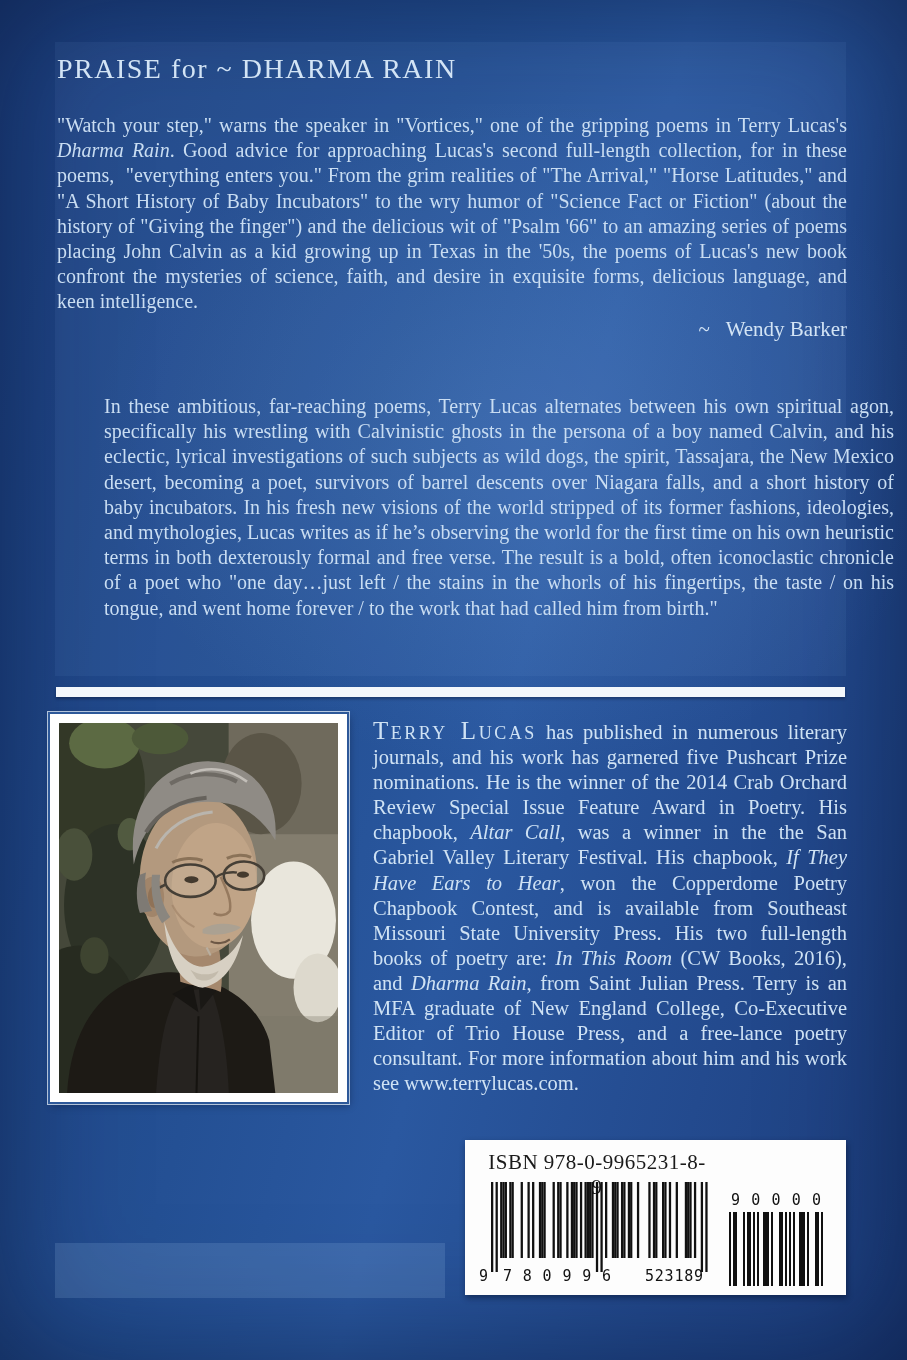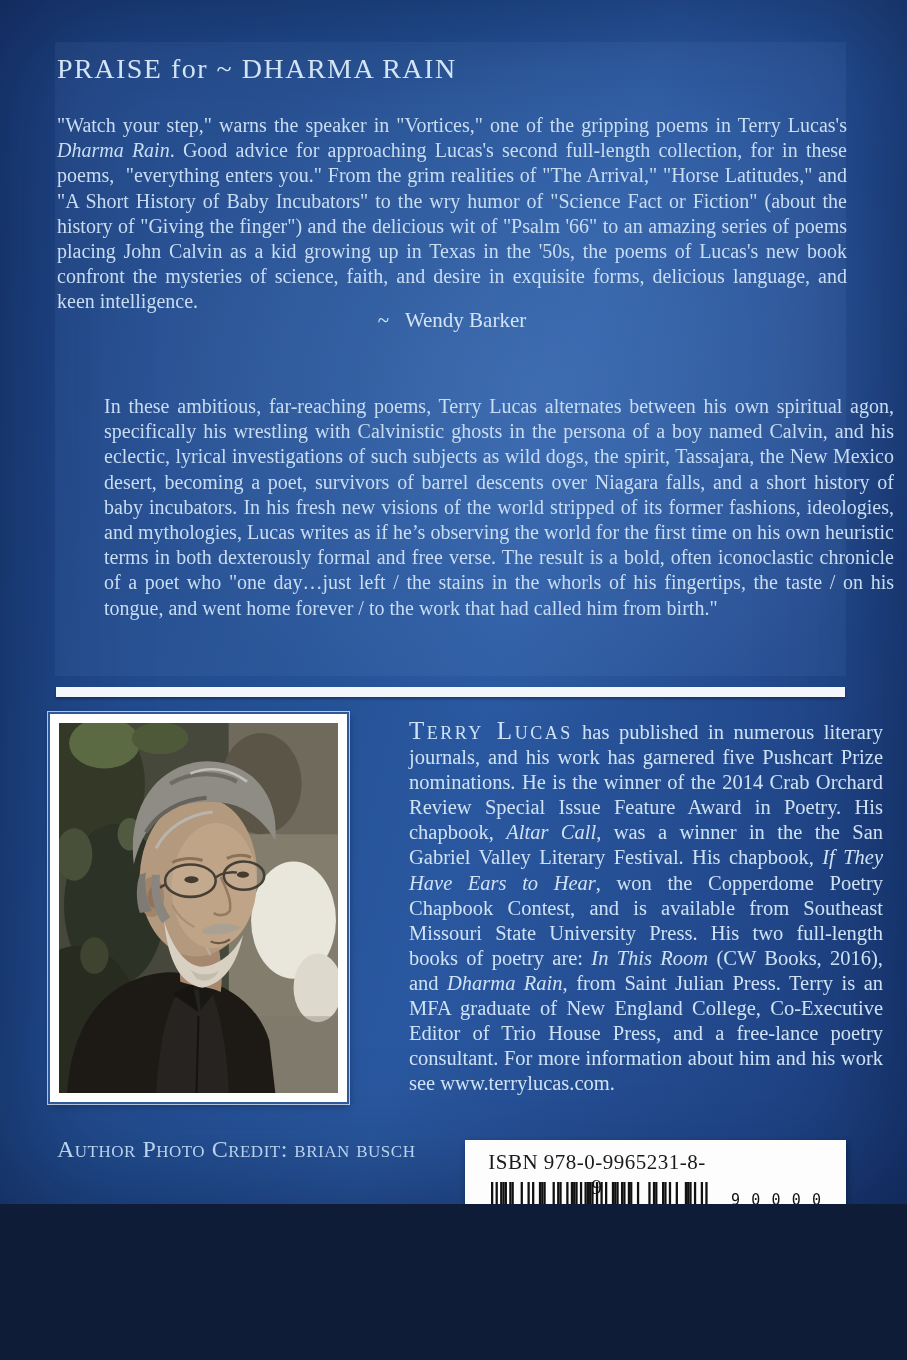--- a/index.html
+++ b/index.html
@@ -1,44 +1,44 @@
 <!DOCTYPE html>
 <html><head>
 <meta charset="utf-8">
 <style>
   html,body{margin:0;padding:0;background:#0e1c38;}
   .page{
-    position:relative;width:907px;height:1204px;overflow:hidden;
+    position:relative;width:907px;height:1360px;overflow:hidden;
     font-family:"Liberation Serif",serif;
     background:
       radial-gradient(ellipse 620px 480px at 58% 32%, rgba(120,170,230,0.20), rgba(0,0,0,0) 70%),
       linear-gradient(105deg,#1d4080 0%, #245094 38%, #2a58a0 55%, #234a8e 78%, #1c3d7c 100%);
     box-shadow:inset 0 0 130px rgba(3,14,44,0.55);
   }
   .praise-panel{position:absolute;left:55px;top:42px;width:791px;height:634px;
     background:rgba(140,180,235,0.07);}
   .title{position:absolute;left:57px;top:53px;width:700px;font-size:28px;
     color:#d3e4f5;letter-spacing:1.5px;}
   .para{position:absolute;left:57px;width:790px;font-size:20px;line-height:25.2px;
     color:#c9ddf2;text-align:justify;text-justify:inter-word;}
   .p1{top:113px;}
   .p2{top:394px;margin-left:47px;}
   .attrib{position:absolute;left:57px;width:790px;text-align:right;font-size:21px;color:#d3e4f5;}
-  .a1{top:308px;text-align:center;}
+  .a1{top:317px;}
   .a2{top:642px;}
   .seg-italic{font-style:italic;}
   .seg-smallcaps-lead{font-variant:small-caps;font-size:25px;letter-spacing:2.5px;}
   .divider{position:absolute;left:56px;top:687px;width:789px;height:10px;
     background:#f3f7fb;box-shadow:0 2px 3px rgba(2,10,30,0.35);}
   .photo-frame{position:absolute;left:50px;top:714px;width:279px;height:370px;
     background:#ffffff;padding:9px;
     box-shadow:0 0 0 2px #2d5899, 0 0 0 3px rgba(230,240,250,0.75), 2px 3px 8px rgba(2,10,30,0.4);}
   .photo-frame svg{display:block;width:279px;height:370px;}
   .bio{position:absolute;left:373px;top:718px;width:474px;font-size:20.5px;line-height:25.1px;
-    color:#cfe2f4;text-align:justify;text-justify:inter-word;margin-left:36px;}
+    color:#cfe2f4;text-align:justify;text-justify:inter-word;}
   .credits{position:absolute;left:57px;top:1134px;width:420px;color:#b9d3ec;
     font-variant:small-caps;font-size:24px;line-height:31px;letter-spacing:0.5px;}
   .press-band{position:absolute;left:55px;top:1243px;width:390px;height:55px;
     background:rgba(170,205,240,0.16);}
   .press-name{position:absolute;left:60px;top:1246px;width:380px;font-size:37px;
     color:#ecf4fb;letter-spacing:2px;}
   .isbn-box{position:absolute;left:465px;top:1140px;width:381px;height:155px;
     background:#fdfdfd;box-shadow:1px 3px 6px rgba(2,10,30,0.45);}
   .isbn-label{position:absolute;left:22px;top:10px;width:220px;text-align:center;
     font-size:21px;color:#1a1a1a;letter-spacing:0.5px;font-family:"Liberation Serif",serif;}
@@ -127,25 +127,23 @@
       <path d="M150,216 C156,219 164,218 169,214" stroke="#6d5846" stroke-width="2" fill="none"></path>
       <path d="M146,222 L150,230" stroke="#b8ae9f" stroke-width="2" fill="none"></path>
 
       <path d="M92,150 C90,168 94,186 102,198 L110,192 C102,180 98,164 100,150 Z" fill="#8a867f"></path>
     </svg>
   </div>
 
   <div class="bio"><span class="seg-smallcaps-lead">Terry Lucas</span><span> has published in numerous literary journals, and his work has garnered five Pushcart Prize nominations. He is the winner of the 2014 Crab Orchard Review Special Issue Feature Award in Poetry. His chapbook, </span><span class="seg-italic">Altar Call</span><span>, was a winner in the the San Gabriel Valley Literary Festival. His chapbook, </span><span class="seg-italic">If They Have Ears to Hear</span><span>, won the Copperdome Poetry Chapbook Contest, and is available from Southeast Missouri State University Press. His two full-length books of poetry are: </span><span class="seg-italic">In This Room</span><span> (CW Books, 2016), and </span><span class="seg-italic">Dharma Rain</span><span>, from Saint Julian Press. Terry is an MFA graduate of New England College, Co-Executive Editor of Trio House Press, and a free-lance poetry consultant. For more information about him and his work see www.terrylucas.com.</span></div>
 
   <div class="credits">
-    <div>Author Photo Credit: brian busch</div>
   </div>
 
   <div class="press-band"></div>
-  <div class="press-name">SAINT JULIAN PRESS</div>
 
   <div class="isbn-box">
     <div class="isbn-label">ISBN 978-0-9965231-8-9</div>
 
     <svg class="bc-main" id="bc-main" width="232" height="102" viewBox="0 0 232 102">
       <g id="bc-main-bars">
           <rect x="12" y="0" width="2.28" height="90" fill="#111"></rect>
           <rect x="16.56" y="0" width="2.28" height="90" fill="#111"></rect>
           <rect x="21.119999999999997" y="0" width="2.28" height="76" fill="#111"></rect>
           <rect x="23.4" y="0" width="2.28" height="76" fill="#111"></rect>

